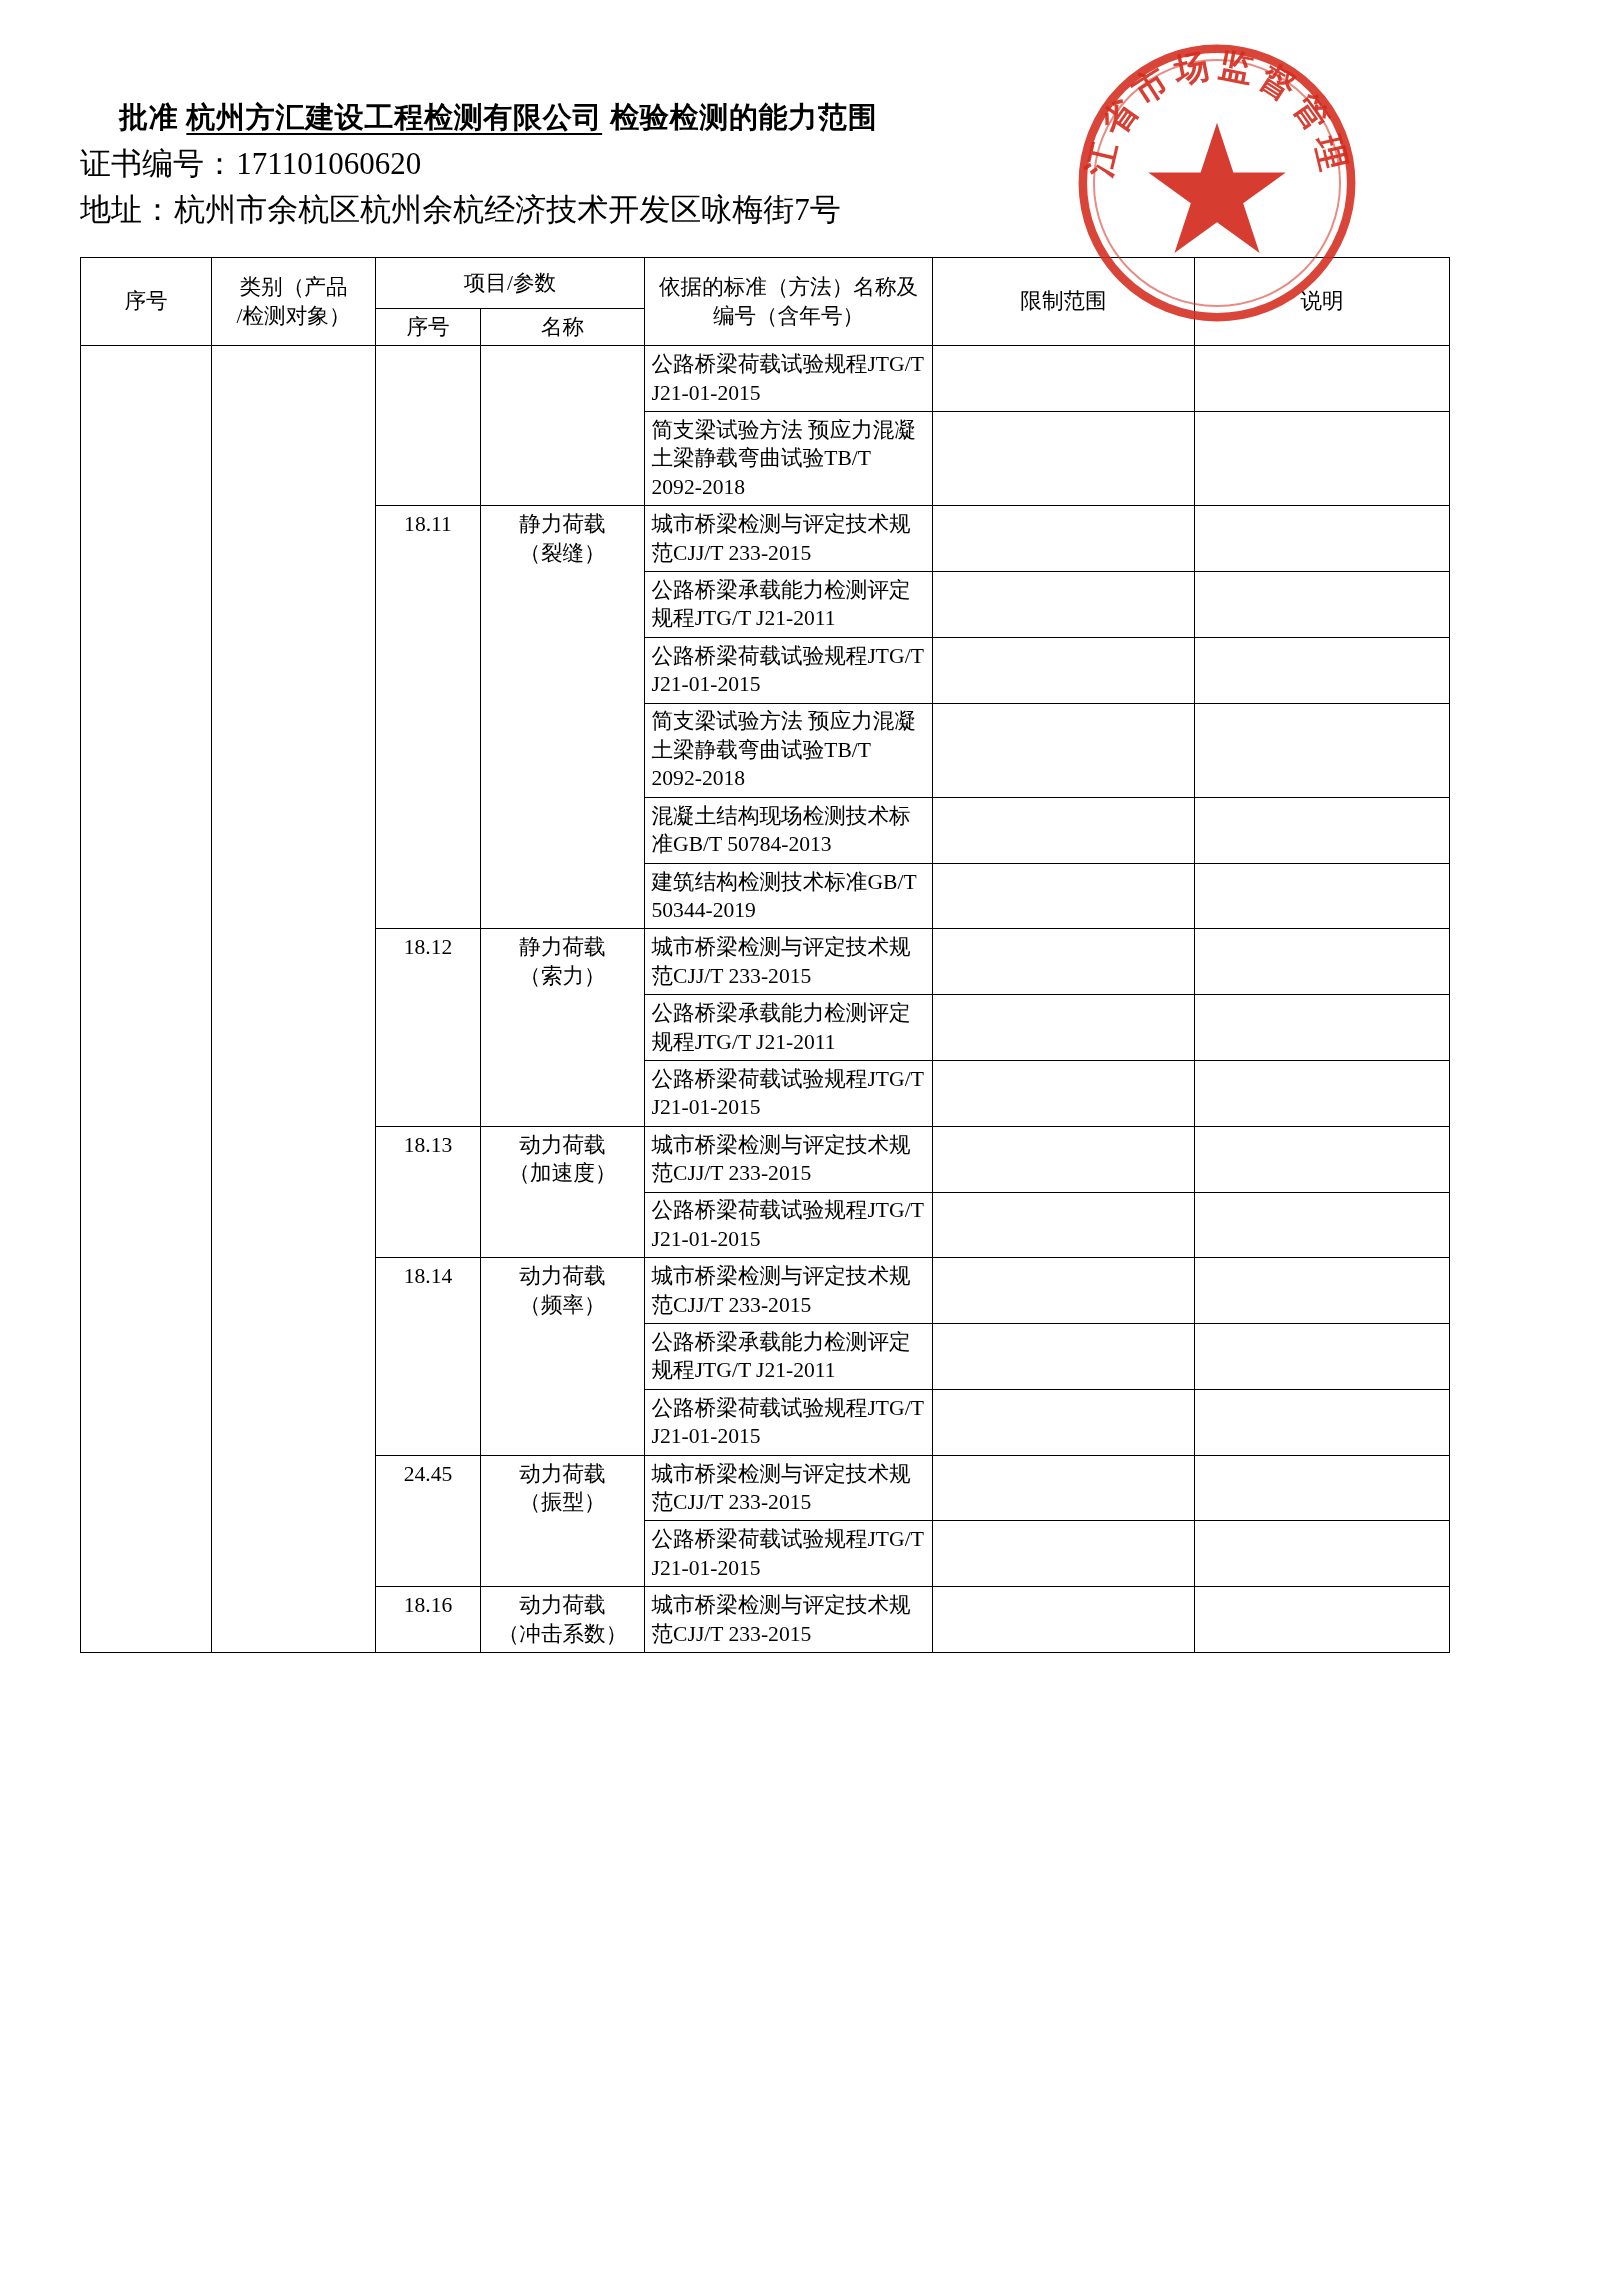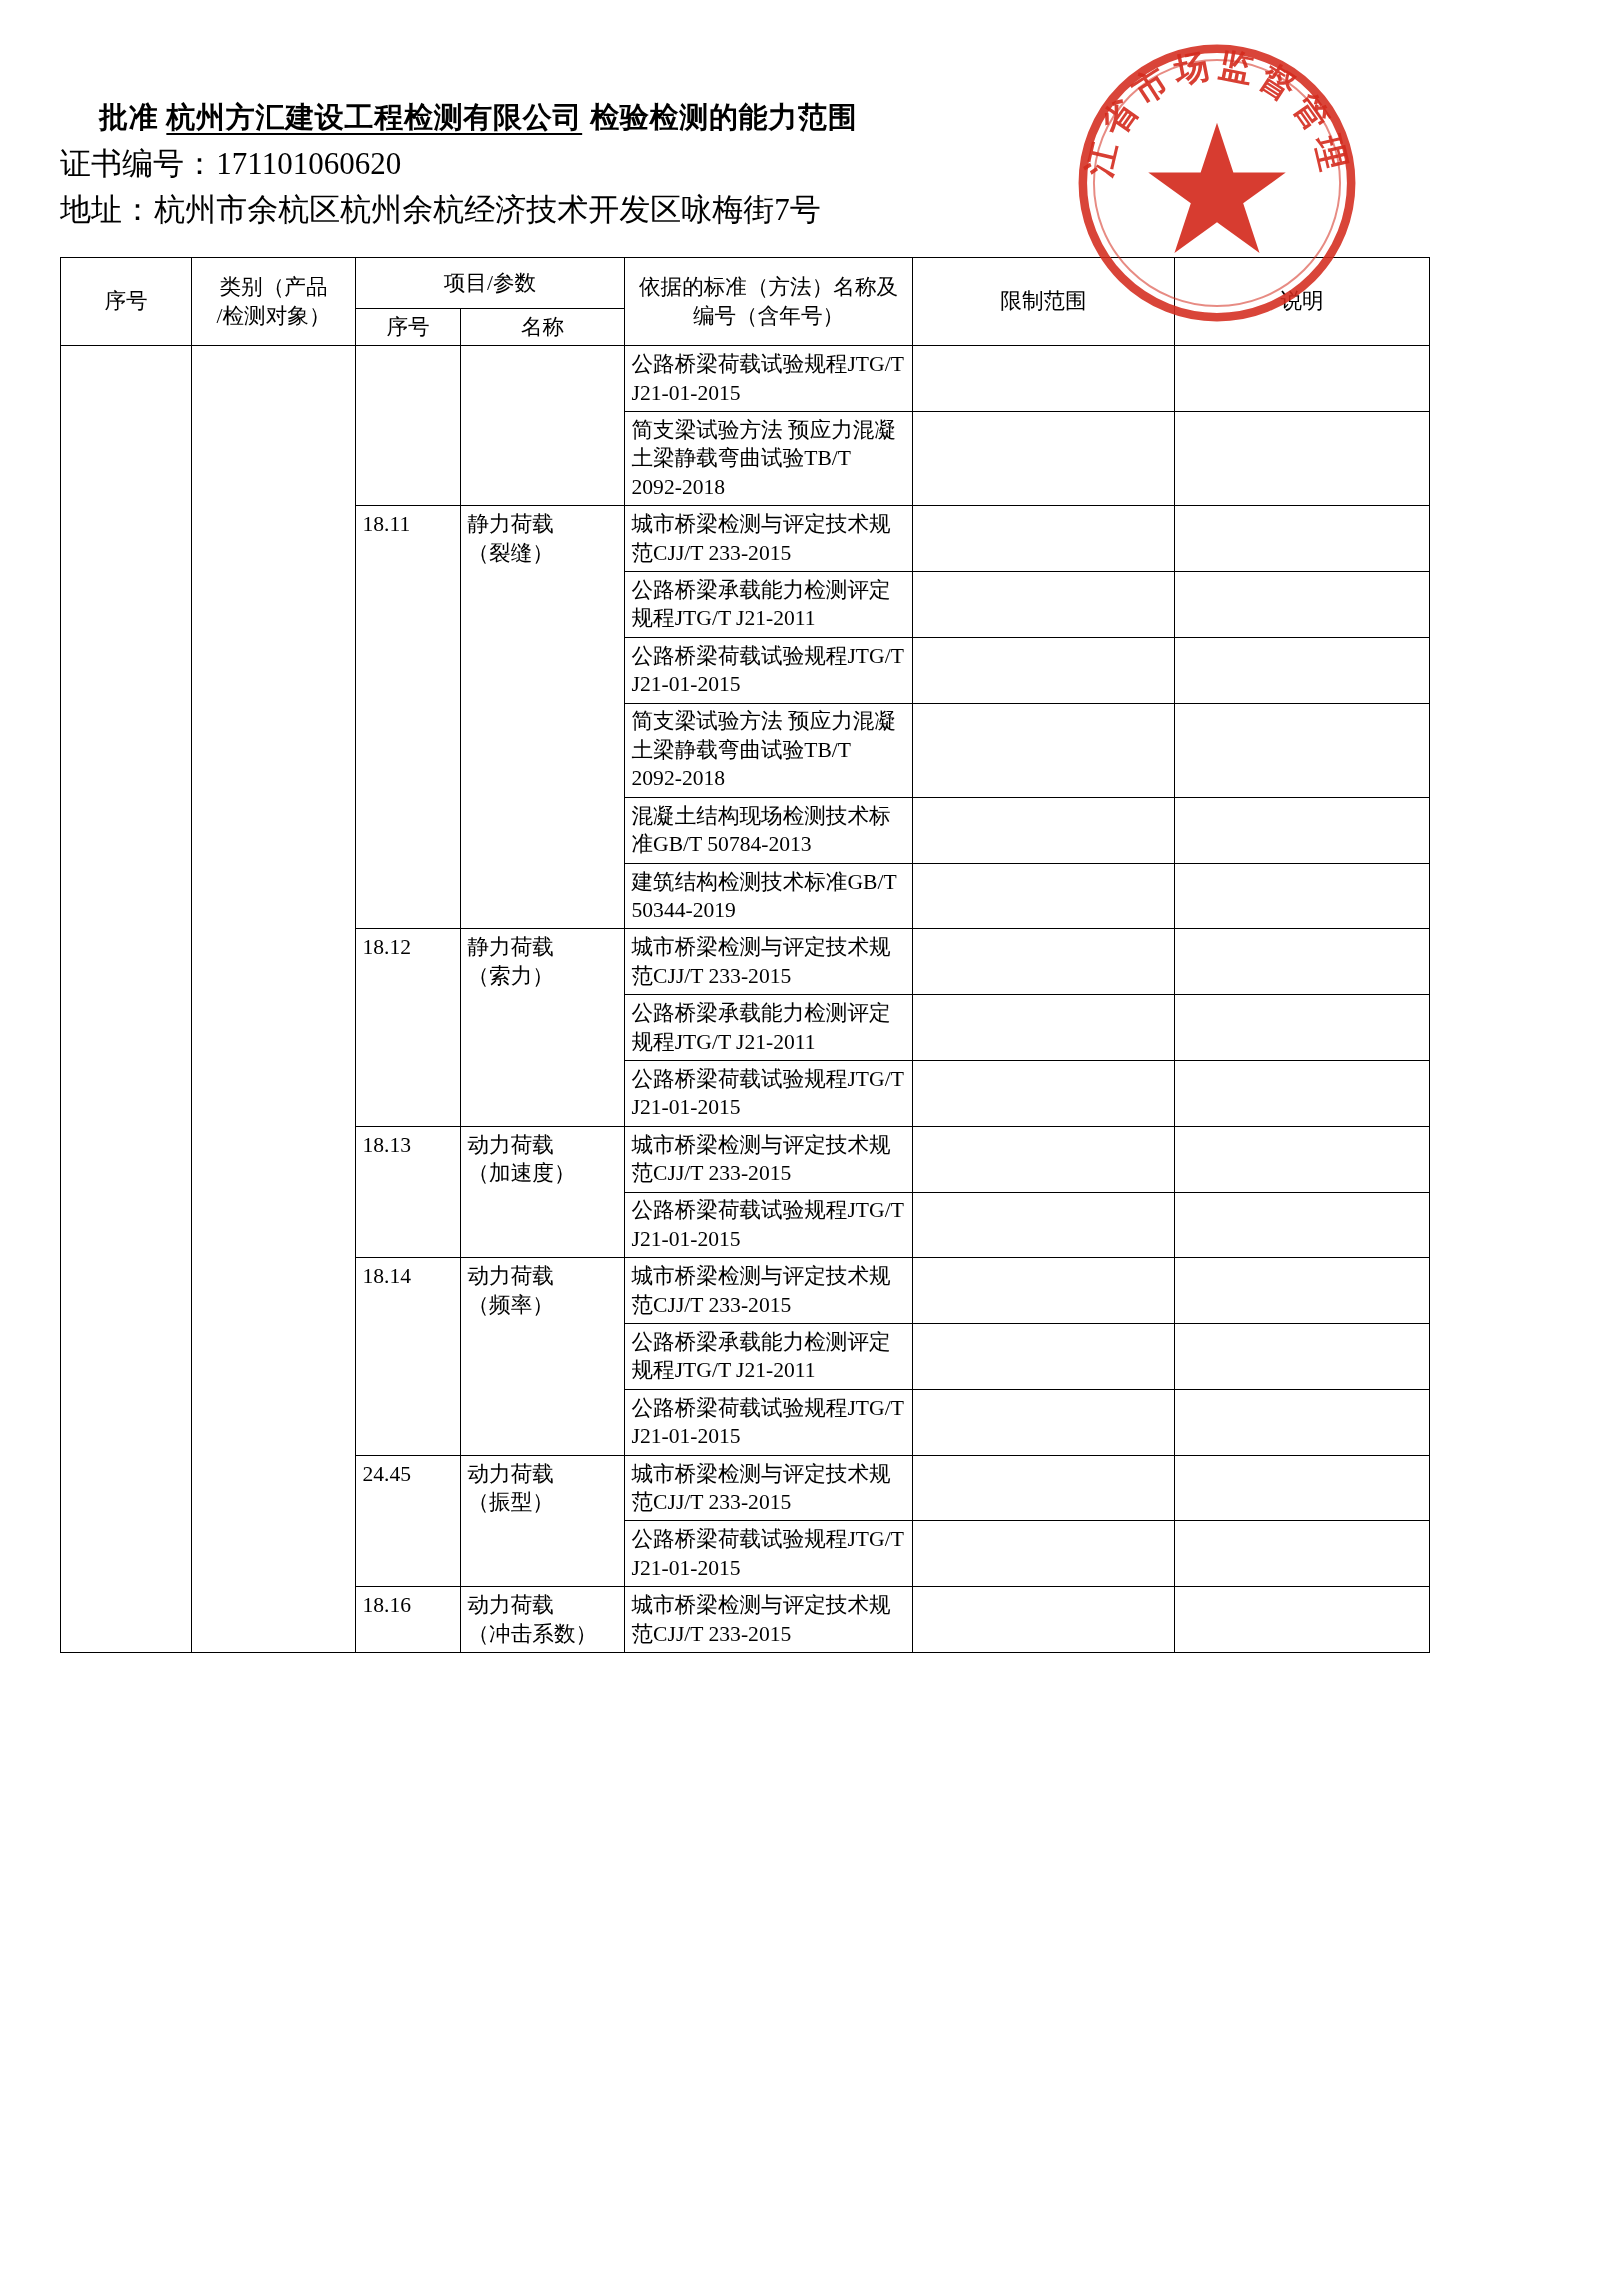--- a/index.html
+++ b/index.html
@@ -13,21 +13,21 @@
     font-family: "Liberation Serif", "DejaVu Serif", serif;
     color: #000000;
     position: relative;
     overflow: hidden;
   }
   .page {
     position: relative;
     width: 1472px;
     height: 2295px;
     box-sizing: border-box;
-    padding: 98px 124px 0 60px;
+    padding: 98px 124px 0 80px;
   }
 
   
   .doc-title {
     font-size: 29px;
     font-weight: bold;
     letter-spacing: 0.7px;
     margin: 0 0 5.2px 39px;
     white-space: nowrap;
   }
@@ -67,20 +67,21 @@
     line-height: 1.32;
     padding: 3.9px 6.5px;
     vertical-align: top;
     font-weight: normal;
   }
   table.cap th {
     text-align: center;
     vertical-align: middle;
   }
   td.ctr, th.ctr {
+    text-align: center;
     vertical-align: middle;
   }
   .col-no     { width: 131px; }
   .col-cat    { width: 164px; }
   .col-sub    { width: 105px; }
   .col-name   { width: 164px; }
   .col-std    { width: 288px; }
   .col-limit  { width: 262px; }
   .col-remark { width: 255px; }
 

